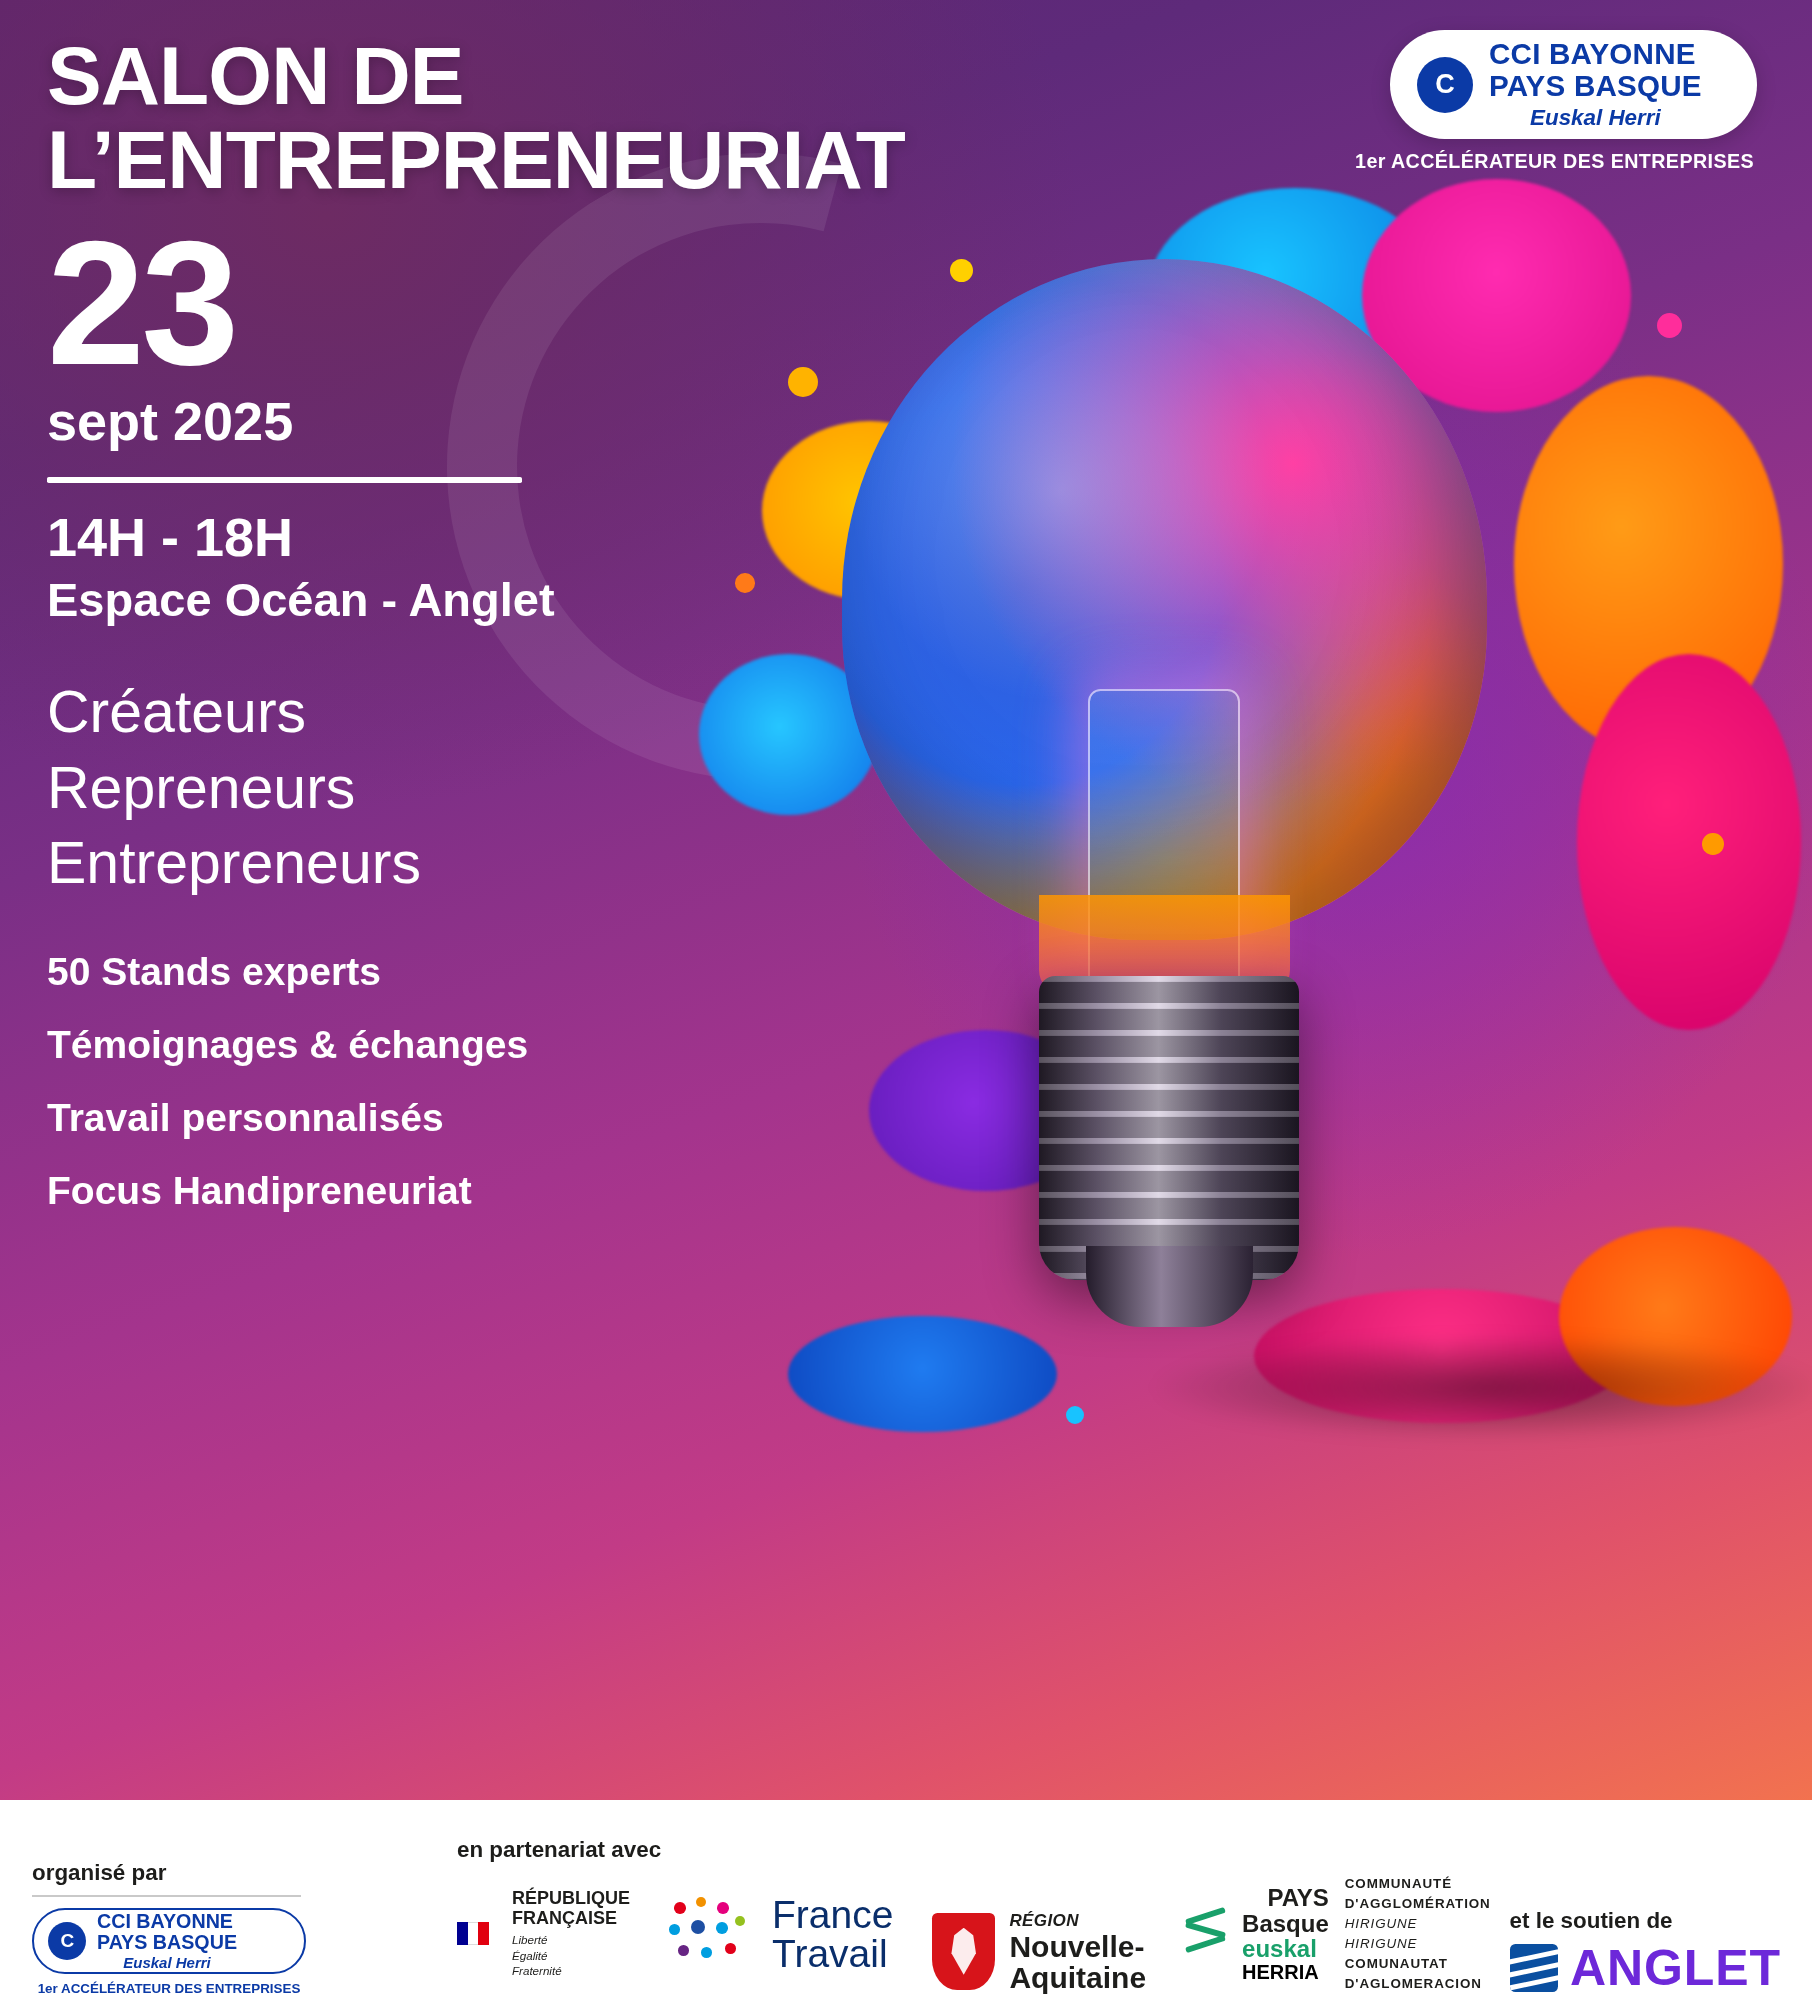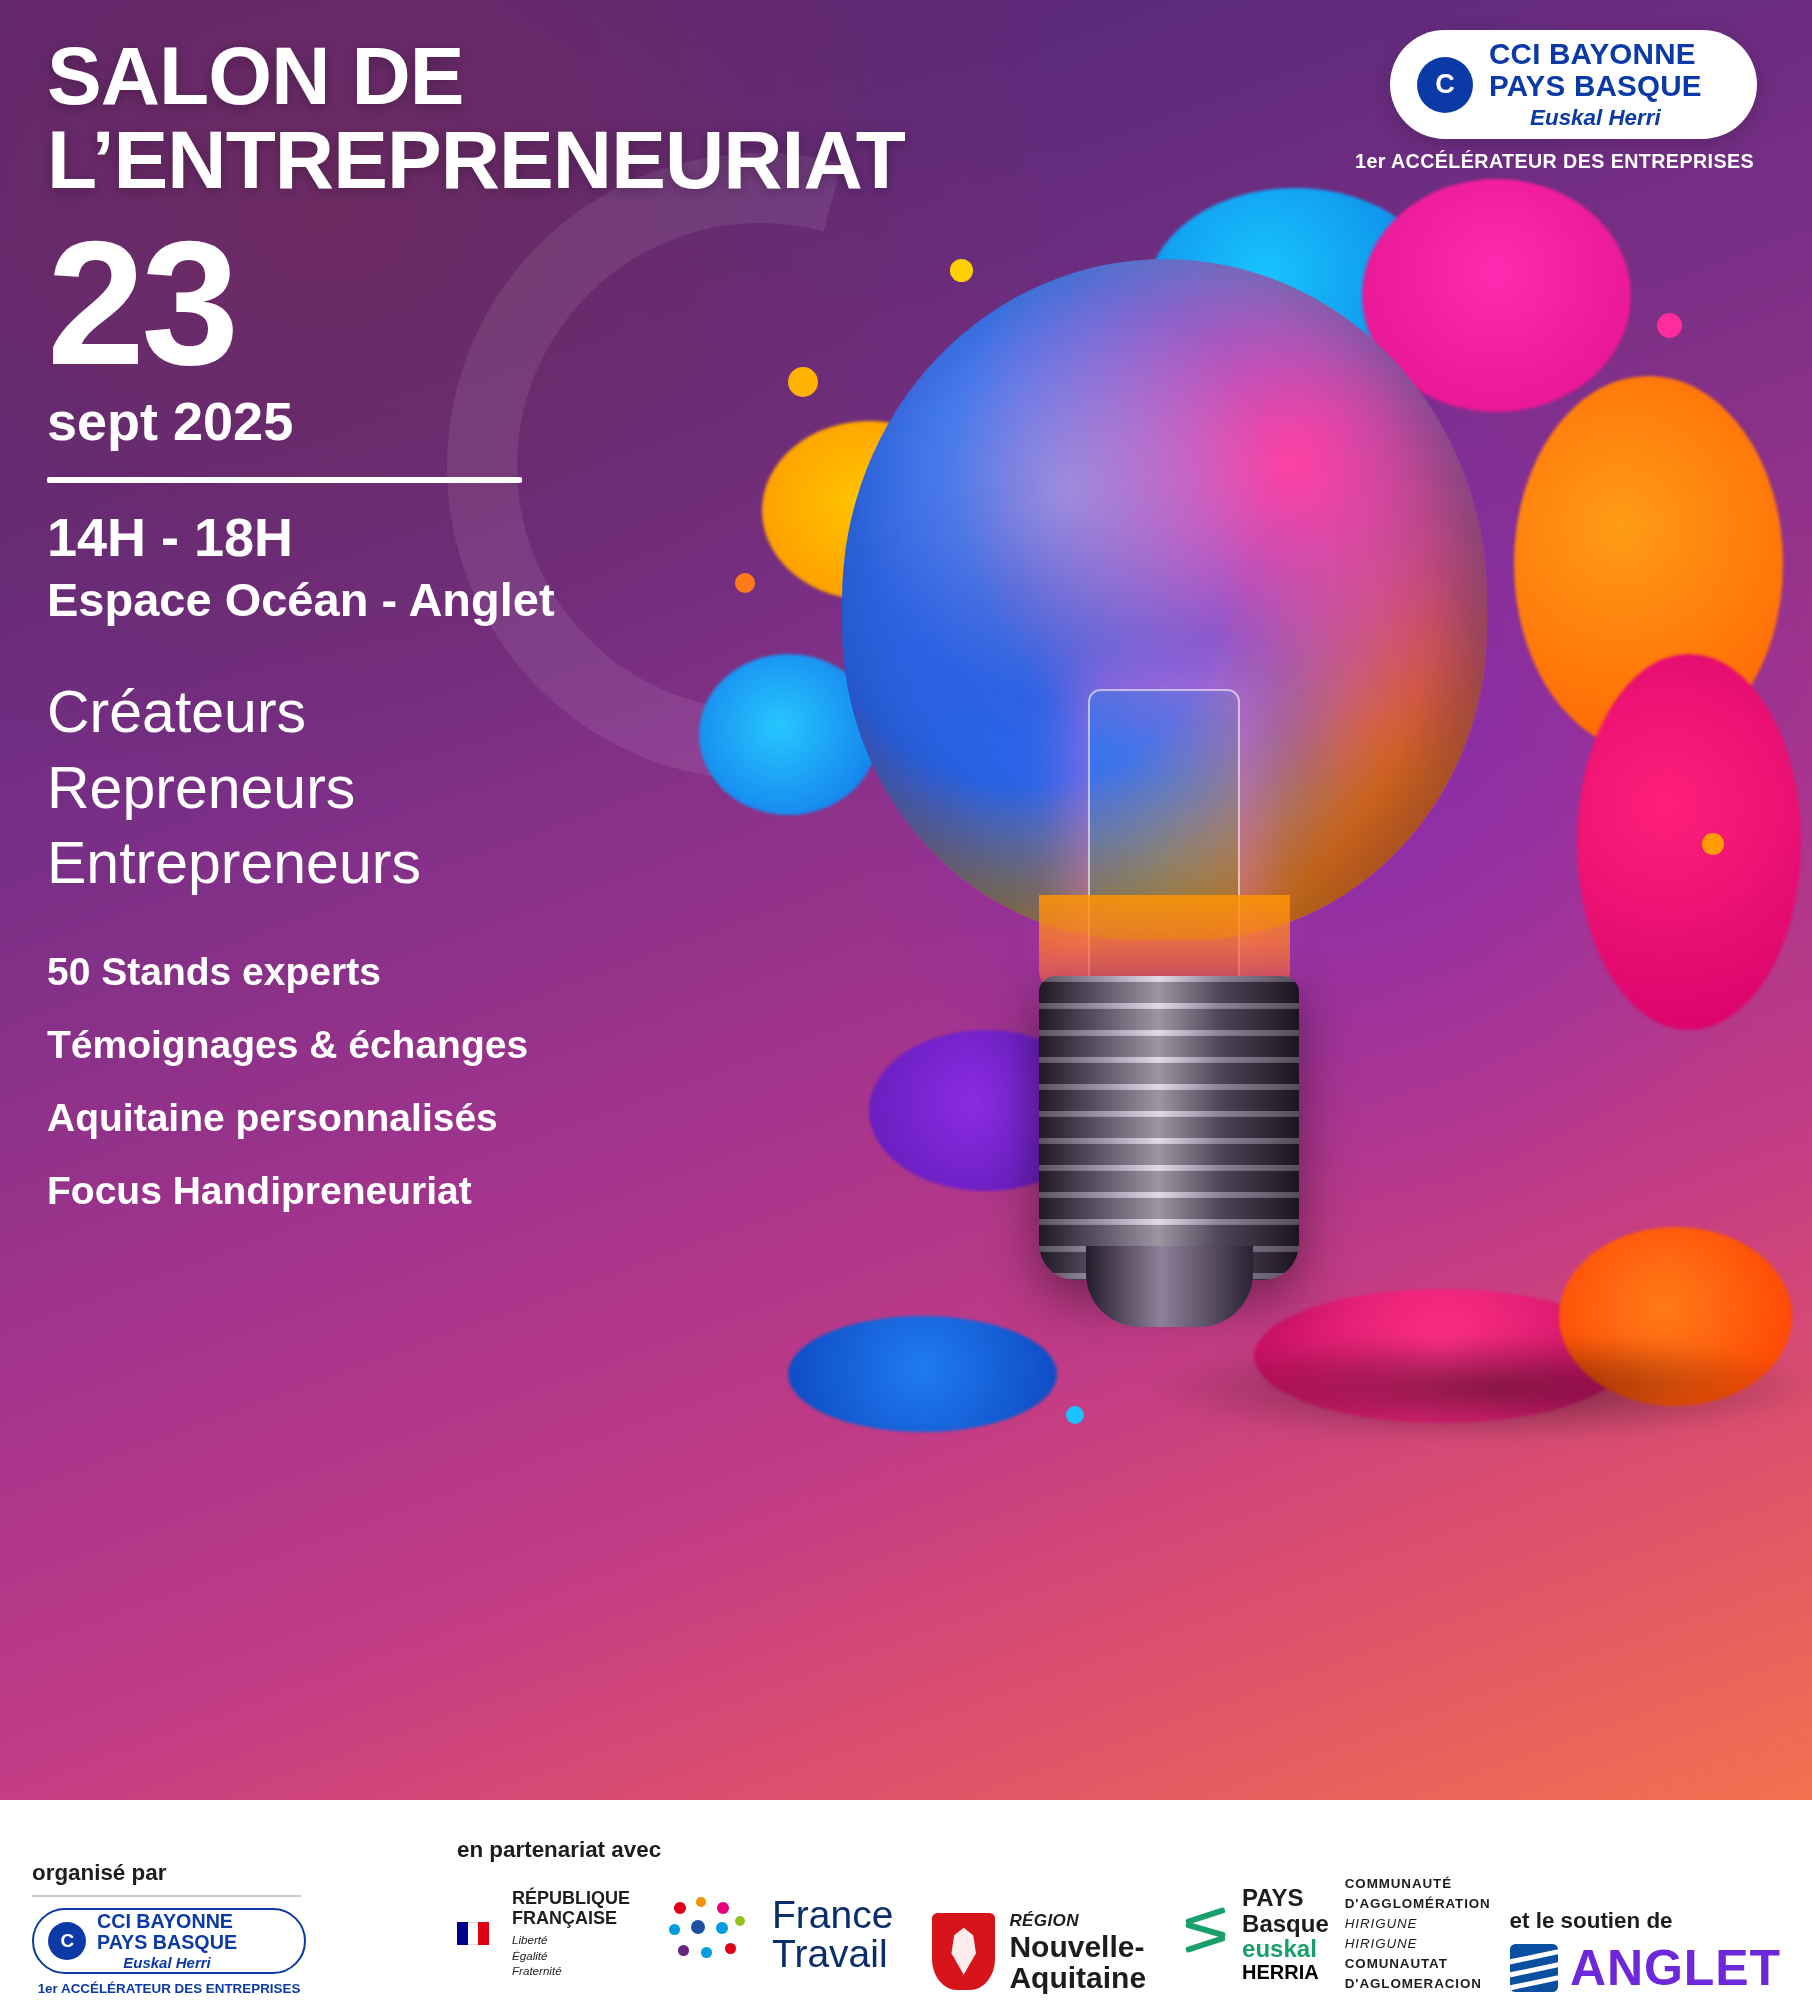--- a/index.html
+++ b/index.html
@@ -329,21 +329,21 @@
     clip-path: polygon(50% 0,78% 16%,86% 54%,50% 100%,14% 54%,22% 16%);
     opacity: .92;
   }
   .na-t1 { font-size: 17px; font-style: italic; font-weight: 700; color: #1d1d1b; letter-spacing: 0.4px; }
   .na-t2 { font-size: 30px; font-weight: 700; color: #1d1d1b; line-height: 1.04; }
 
   .pb { display: flex; align-items: center; gap: 16px; }
   .pb-mark { width: 41px; height: 50px; position: relative; }
   .pb-mark i { position: absolute; left: 0; width: 41px; height: 6.3px; background: #19a06a; border-radius: 2.7px; }
   .pb-t { line-height: 1.06; }
-  .pb-l1 { font-size: 24px; font-weight: 700; color: #1d1d1b; }
+  .pb-l1 { font-size: 24px; font-weight: 700; color: #1d1d1b; text-align: right; }
   .pb-l2 { font-size: 24px; font-weight: 700; color: #1d1d1b; }
   .pb-l3 { font-size: 24px; font-weight: 700; color: #19a06a; }
   .pb-l4 { font-size: 20px; font-weight: 700; color: #000000; }
   .agg { font-size: 13.4px; font-weight: 700; color: #1d1d1b; line-height: 1.5; letter-spacing: 0.9px; }
   .agg .it { font-style: italic; font-weight: 400; }
 
   
   .sout { right: 32px; bottom: 21.5px; text-align: left; }
   .anglet { display: flex; align-items: center; gap: 12.5px; margin-top: 9px; }
   .anglet-mark { width: 48px; height: 48px; background: #0a4fa0; border-radius: 5.4px; position: relative; overflow: hidden; }
@@ -412,21 +412,21 @@
 
       <div class="audience">
         <div>Créateurs</div>
         <div>Repreneurs</div>
         <div>Entrepreneurs</div>
       </div>
 
       <div class="features">
         <div class="feature">50 Stands experts</div>
         <div class="feature">Témoignages &amp; échanges</div>
-        <div class="feature">Aquitaine personnalisés</div>
+        <div class="feature">Travail personnalisés</div>
         <div class="feature">Focus Handipreneuriat</div>
       </div>
     </div>
   </div>
 
   <div class="footer">
 
     <div class="f-col org">
       <div class="f-label">organisé par</div>
       <div class="f-line"></div>

